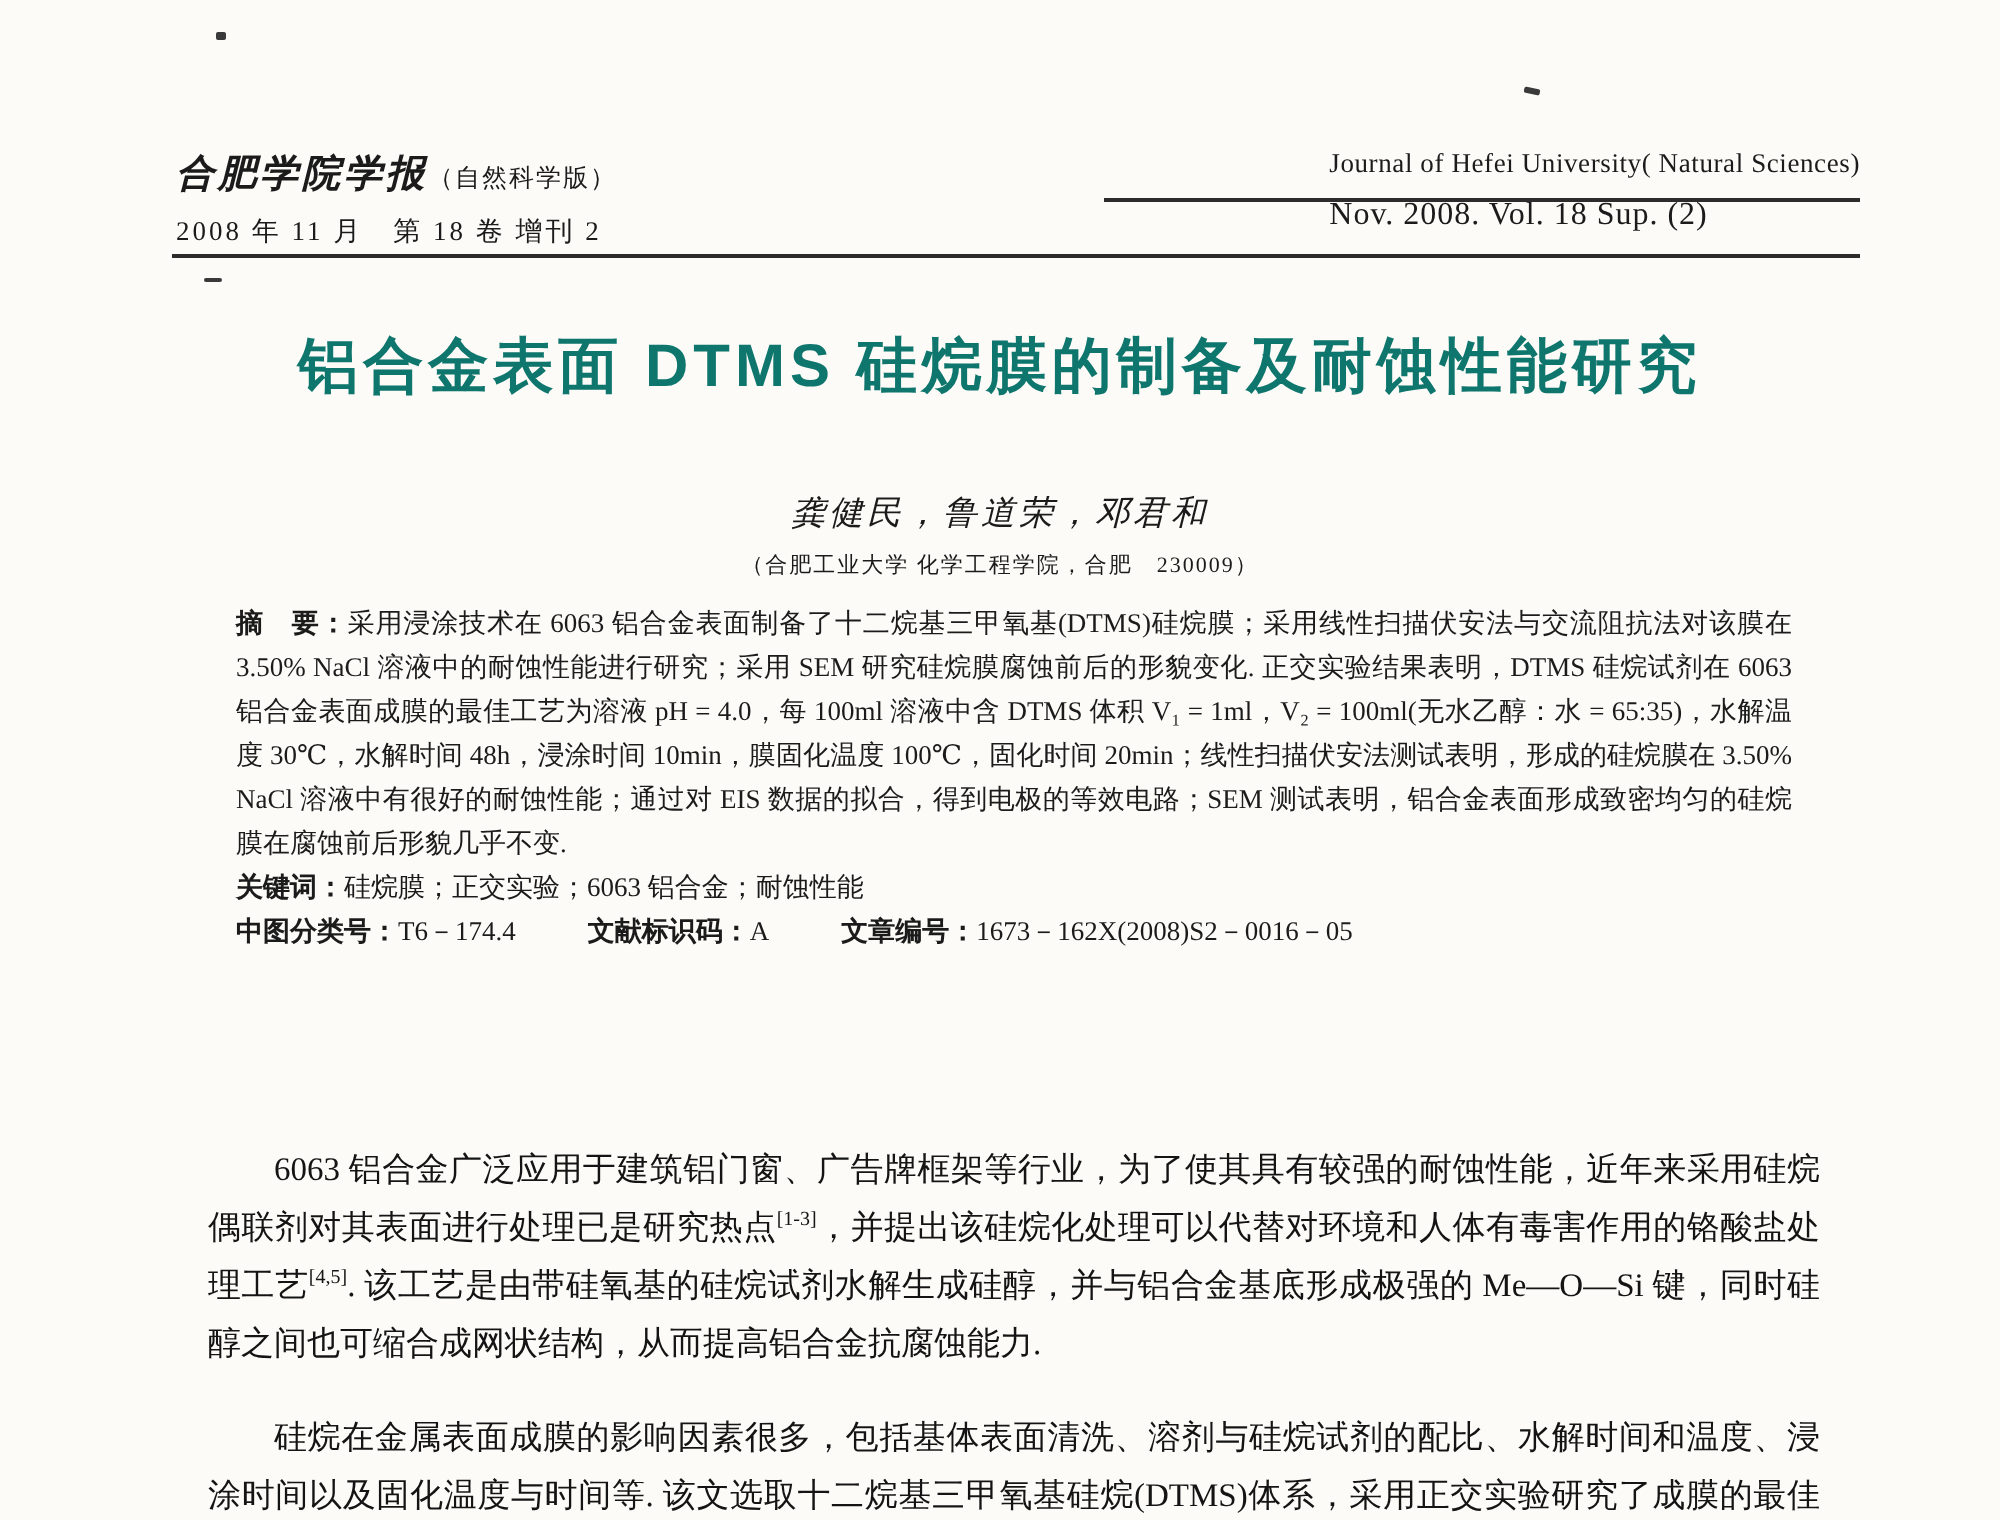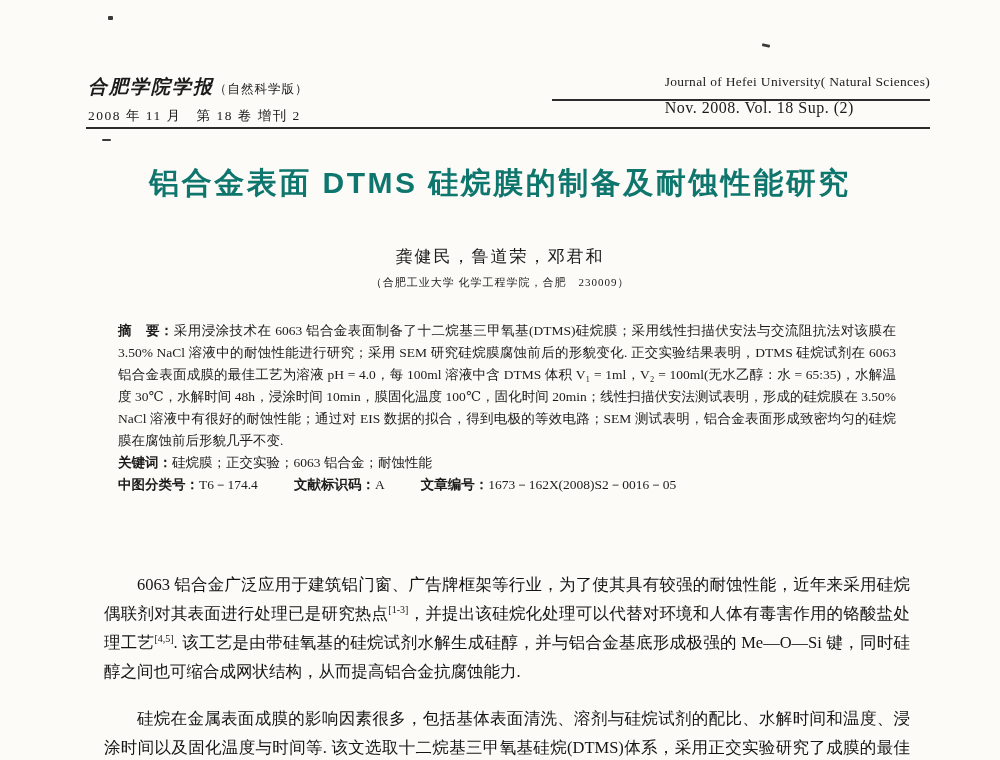--- a/index.html
+++ b/index.html
@@ -16,25 +16,25 @@
   .journal-en{font-size:13.5px;letter-spacing:.3px;}
   .date-en{font-size:16px;margin-top:9px;letter-spacing:.5px;text-align:left;}
   .rule-right-top{position:absolute;left:552px;right:70px;top:99px;border-top:2px solid #2c2c2c;}
   .rule-full{position:absolute;left:86px;right:70px;top:127px;border-top:2px solid #2c2c2c;}
   
   .title{
     position:absolute;left:0;right:0;top:163px;text-align:center;
     font-family:"Liberation Sans","DejaVu Sans",sans-serif;
     font-weight:bold;font-size:30px;letter-spacing:2.5px;color:#0f766e;
   }
-  .authors{position:absolute;left:0;right:0;top:245px;text-align:center;font-size:17px;letter-spacing:2px;}
+  .authors{position:absolute;left:0;right:0;top:245px;text-align:center;font-size:17px;letter-spacing:2px;font-style:italic;}
   .affiliation{position:absolute;left:0;right:0;top:275px;text-align:center;font-size:11px;letter-spacing:1px;}
   
   .meta{
-    position:absolute;left:118px;right:104px;top:320px;
+    position:absolute;left:118px;right:104px;top:301px;
     font-size:13.5px;line-height:22px;text-align:justify;
   }
   .meta p{margin:0;}
   .blabel{font-weight:bold;}
   .clc-line{margin-top:1px;}
   .clc-group{margin-right:36px;white-space:nowrap;}
   
   .bodytext{
     position:absolute;left:86px;right:72px;top:552px;
     font-size:16.5px;line-height:29px;text-align:justify;color:#141414;

